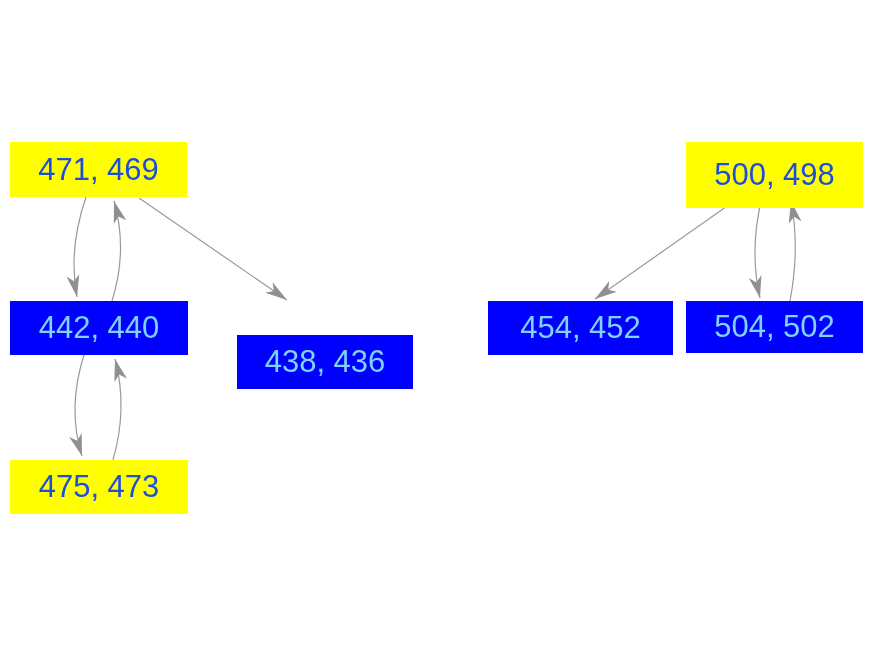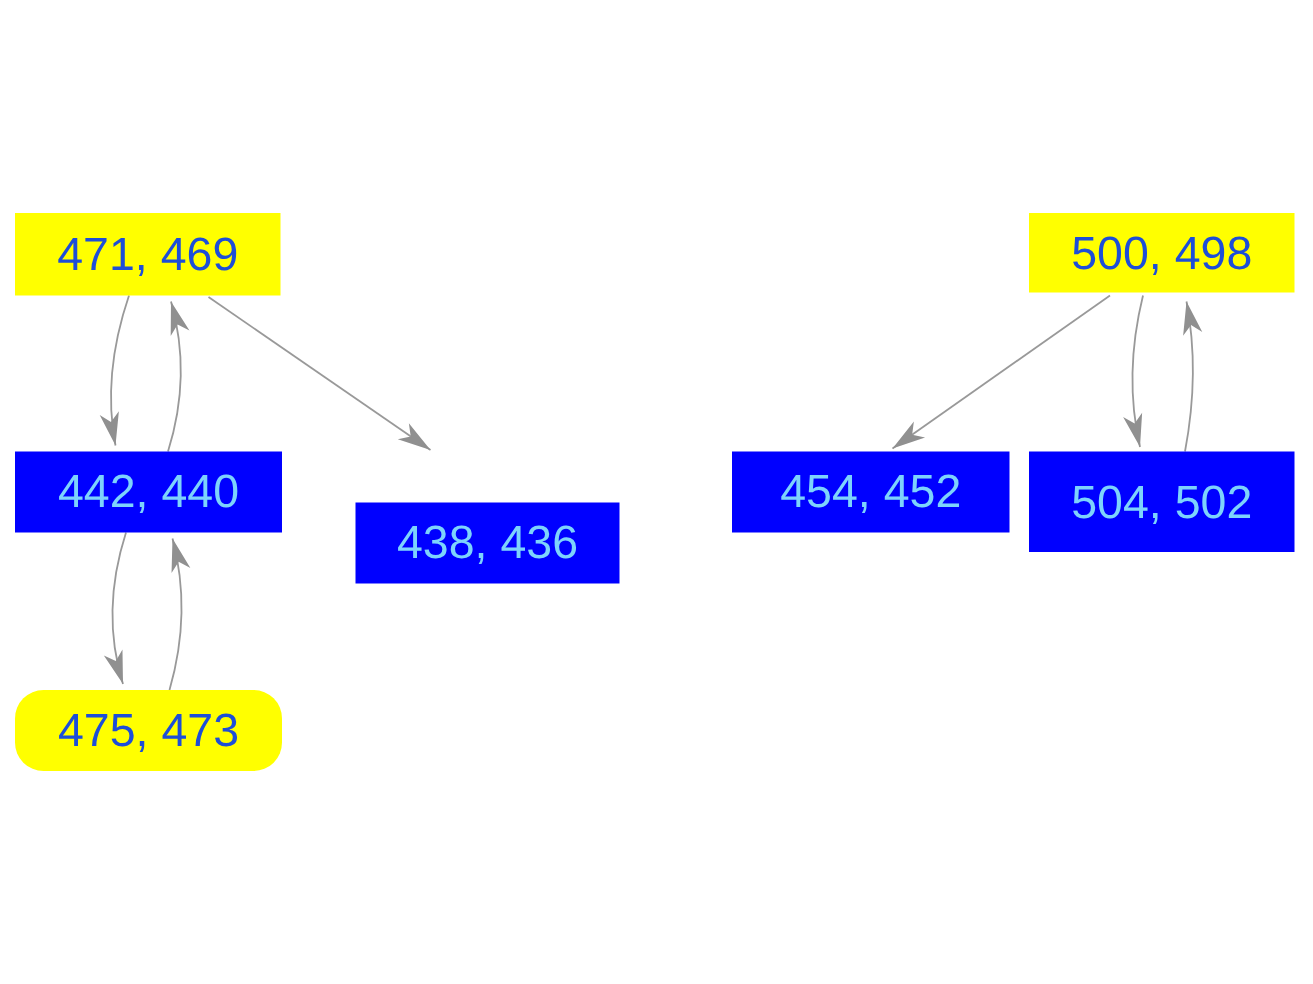--- a/index.html
+++ b/index.html
@@ -23,26 +23,26 @@
     justify-content: center;
     font-size: 31px;
     letter-spacing: 0px;
     white-space: nowrap;
     user-select: none;
   }
   .node.yellow { background: #ffff00; color: #1d4ed8; }
   .node.blue   { background: #0000ff; color: #7dd3fc; }
 
   .n-471 { left: 10px;  top: 142px; width: 177px; height: 55px; }
-  .n-500 { left: 686px; top: 142px; width: 177px; height: 53px; }
+  .n-500 { left: 686px; top: 142px; width: 177px; height: 66px; }
   .n-442 { left: 10px;  top: 301px; width: 178px; height: 54px; }
   .n-438 { left: 237px; top: 301px; width: 176px; height: 54px; margin-top: 34px; }
   .n-454 { left: 488px; top: 301px; width: 185px; height: 54px; }
-  .n-504 { left: 686px; top: 301px; width: 177px; height: 67px; align-items: center; }
-  .n-475 { left: 10px;  top: 460px; width: 178px; height: 54px; border-radius: 19px; }
+  .n-504 { left: 686px; top: 301px; width: 177px; height: 52px; align-items: center; }
+  .n-475 { left: 10px;  top: 460px; width: 178px; height: 54px; }
 
   .edge { stroke: #999999; stroke-width: 1.2; fill: none; }
 </style>
 </head>
 <body>
 
 <div class="canvas">
 
   <svg class="edges" width="875" height="656" viewBox="0 0 875 656" xmlns="http://www.w3.org/2000/svg">
     <defs>

